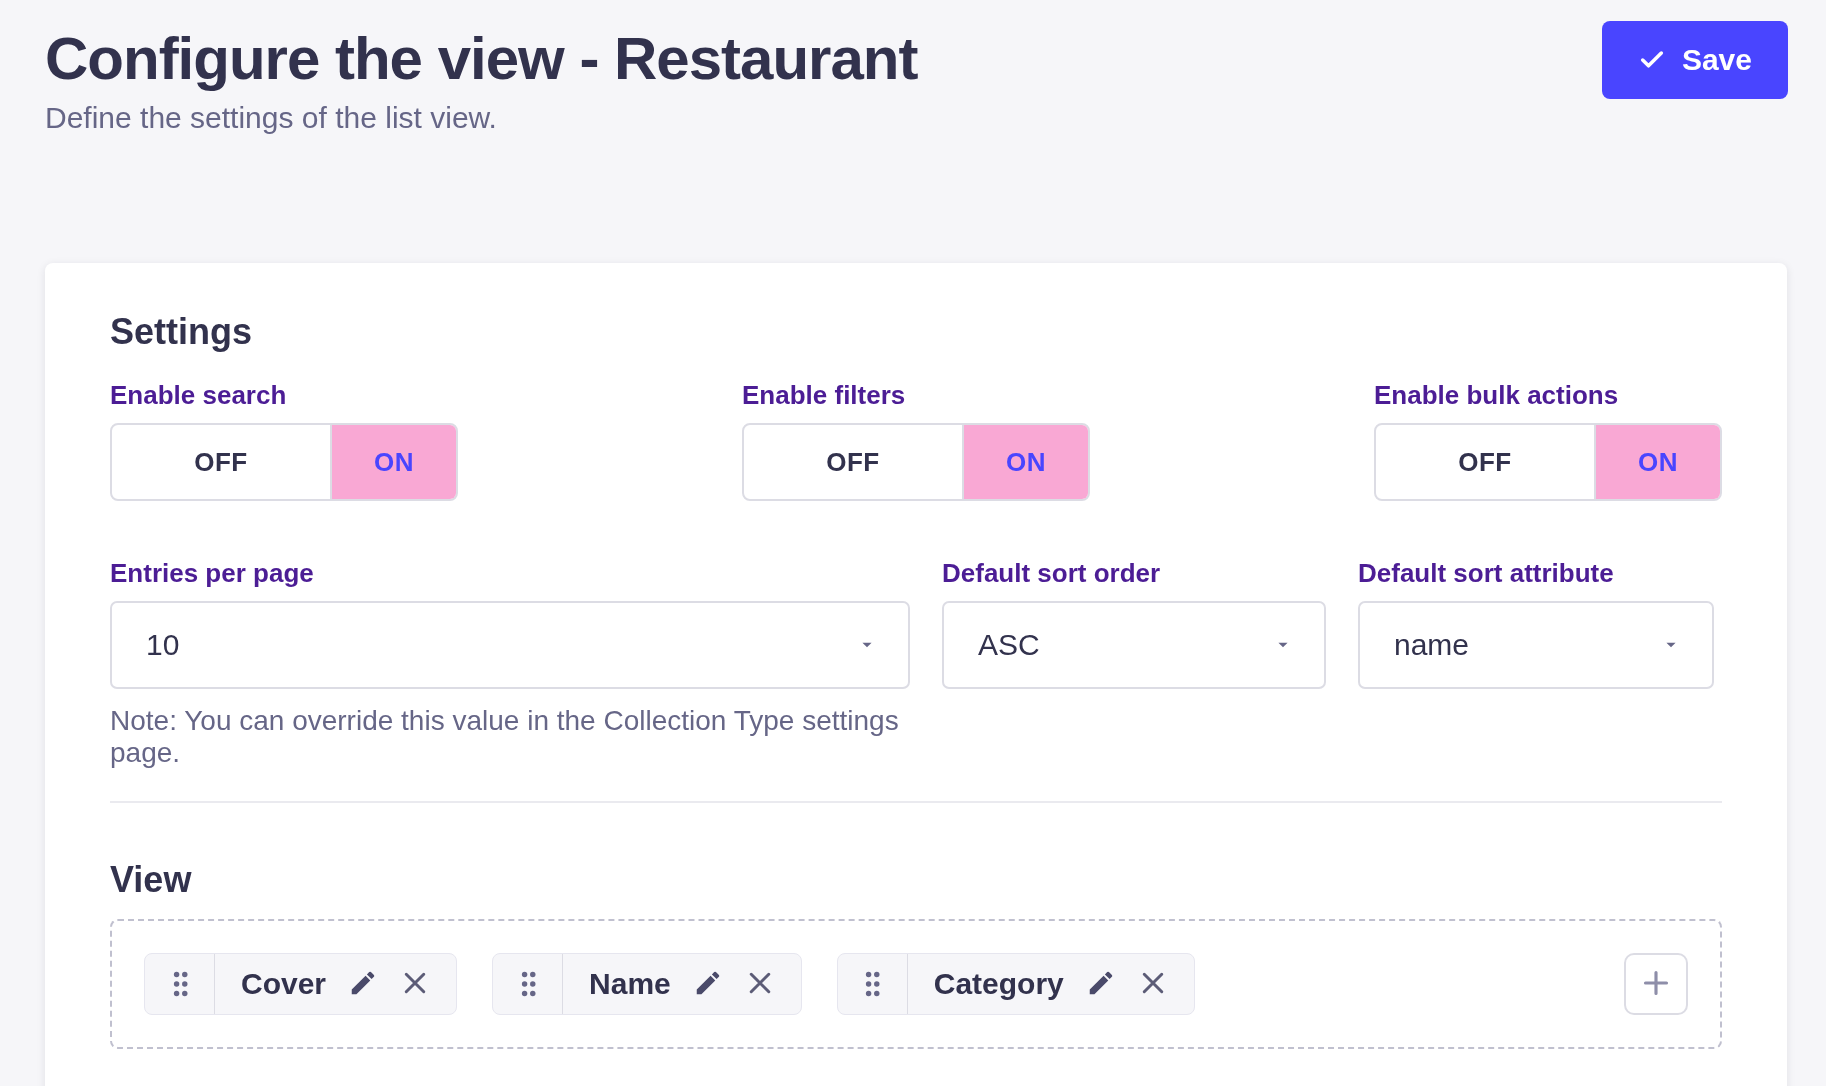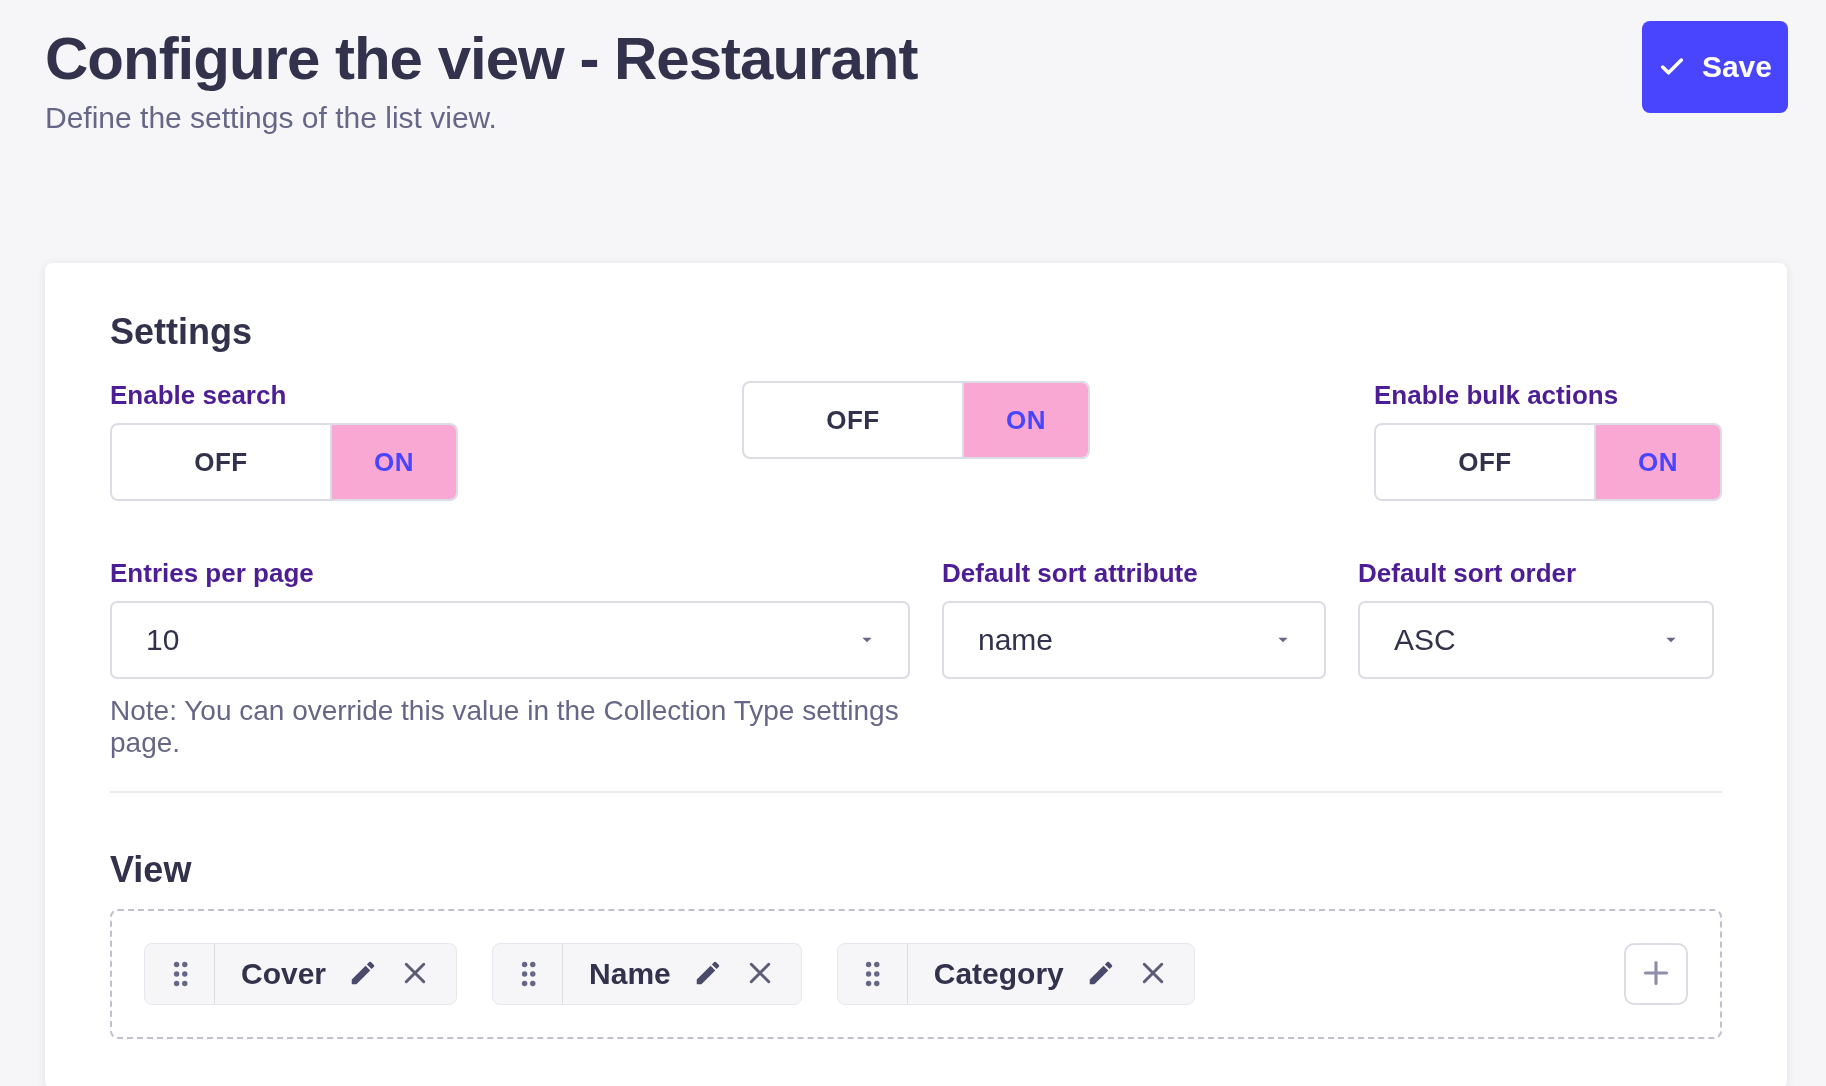--- a/index.html
+++ b/index.html
@@ -15,21 +15,21 @@
   .header { padding:26px 50px 0 45px; }
   .page-title {
     font-size:60px; font-weight:700; line-height:66px;
     letter-spacing:-1px; color:#32324d;
   }
   .page-subtitle {
     margin-top:8px; font-size:30px; line-height:36px; color:#666687;
   }
   .save-btn {
     position:absolute; top:21px; right:38px;
-    height:92px; padding:0 16px;
+    height:78px; padding:0 36px;
     background:#4945ff; color:#ffffff;
     border:none; border-radius:8px;
     font-family:"Liberation Sans", sans-serif;
     font-size:30px; font-weight:700;
     display:flex; align-items:center; gap:16px;
     cursor:pointer;
   }
   .save-btn svg { display:block; }
 
   
@@ -71,21 +71,21 @@
     background:#f9a8d4; color:#4945ff;
     border-left:2px solid #dcdce4;
   }
 
   
   .selects-row {
     margin-top:58px;
     display:grid; grid-template-columns:800px 384px 356px; gap:0 32px;
   }
   .select-box {
-    height:78px;
+    height:88px;
     border:2px solid #dcdce4; border-radius:7px;
     background:#ffffff;
     display:flex; align-items:center;
     padding:0 30px 0 34px;
     cursor:pointer;
   }
   .select-value { font-size:30px; color:#32324d; flex:1; }
   .select-box svg { display:block; flex:none; }
   .field-note {
     margin-top:16px; font-size:28px; line-height:32px; color:#666687;
@@ -161,20 +161,21 @@
 
     <div class="toggle-group">
       <div class="field-label">Enable search</div>
       <div class="toggle">
         <button>OFF</button>
         <button class="active">ON</button>
       </div>
     </div>
 
     <div class="toggle-group">
+      <div class="field-label">Enable filters</div>
       <div class="toggle">
         <button>OFF</button>
         <button class="active">ON</button>
       </div>
     </div>
 
     <div class="toggle-group">
       <div class="field-label">Enable bulk actions</div>
       <div class="toggle">
         <button>OFF</button>
@@ -193,35 +194,35 @@
         <span>
           <svg width="22" height="22" viewBox="0 0 24 24">
               <path d="M7 9.5l5 5 5-5z" fill="#666687"></path>
             </svg>
         </span>
       </div>
       <div class="field-note">Note: You can override this value in the Collection Type settings page.</div>
     </div>
 
     <div>
+      <div class="field-label">Default sort order</div>
+      <div class="select-box">
+        <span class="select-value">ASC</span>
+        <span>
+          <svg width="22" height="22" viewBox="0 0 24 24">
+              <path d="M7 9.5l5 5 5-5z" fill="#666687"></path>
+            </svg>
+        </span>
+      </div>
+    </div>
+
+    <div>
       <div class="field-label">Default sort attribute</div>
       <div class="select-box">
         <span class="select-value">name</span>
-        <span>
-          <svg width="22" height="22" viewBox="0 0 24 24">
-              <path d="M7 9.5l5 5 5-5z" fill="#666687"></path>
-            </svg>
-        </span>
-      </div>
-    </div>
-
-    <div>
-      <div class="field-label">Default sort order</div>
-      <div class="select-box">
-        <span class="select-value">ASC</span>
         <span>
           <svg width="22" height="22" viewBox="0 0 24 24">
               <path d="M7 9.5l5 5 5-5z" fill="#666687"></path>
             </svg>
         </span>
       </div>
     </div>
 
   </div>
 

